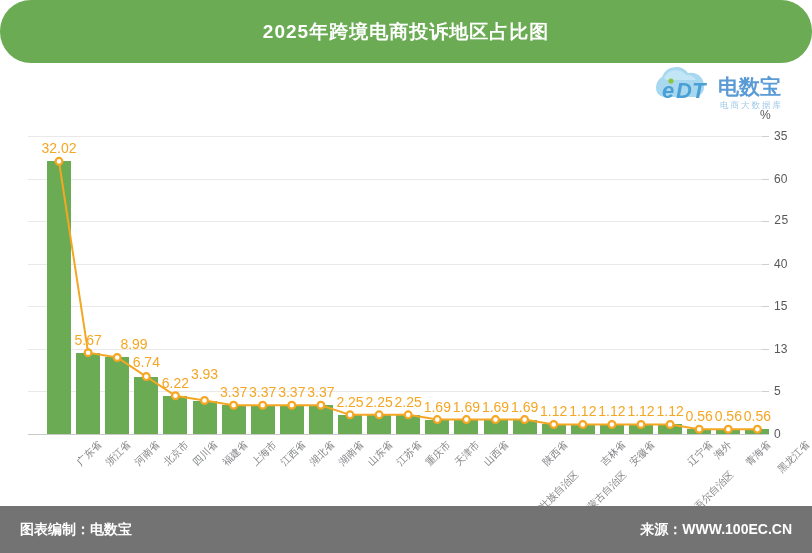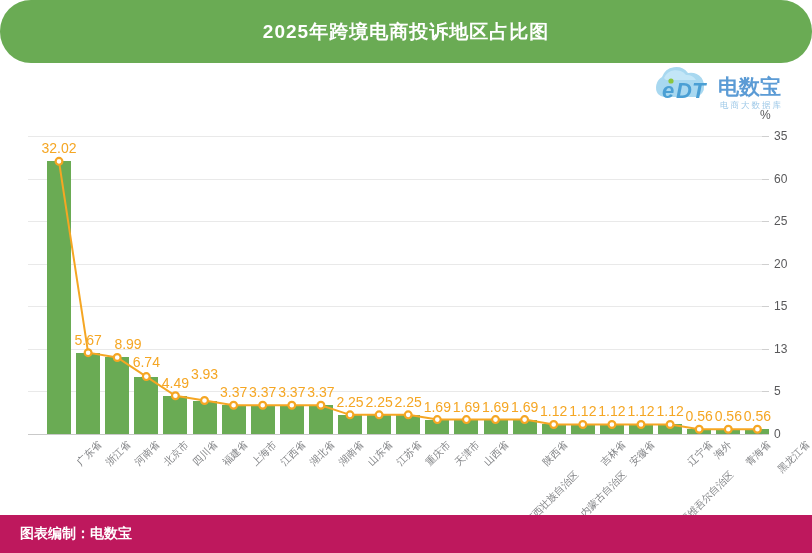--- a/index.html
+++ b/index.html
@@ -55,22 +55,22 @@
   
   .xlabels { position:absolute; left:0; top:436px; width:812px; height:66px; }
   .xlabel {
     position:absolute; font-size:10px; color:#808285;
     white-space:nowrap; transform-origin:right top;
     transform:rotate(-45deg); text-align:right;
   }
 
   
   .footer {
-    position:absolute; left:0; bottom:0; width:812px; height:38px;
-    background:#be185d; display:flex; align-items:center;
+    position:absolute; left:0; bottom:0; width:812px; height:47px;
+    background:#737373; display:flex; align-items:center;
     justify-content:space-between; padding:8px 20px;
   }
   .footer-left, .footer-right {
     color:#ffffff; font-size:14px; font-weight:bold;
   }
 </style>
 </head>
 <body>
 
 <div id="page">
@@ -106,24 +106,24 @@
         <div class="tick-dash" style="top: 271.429px;"></div>
         <div class="ytick" style="top: 271.429px;">5</div>
         <div class="grid-line" style="top: 228.857px;"></div>
         <div class="tick-dash" style="top: 228.857px;"></div>
         <div class="ytick" style="top: 228.857px;">13</div>
         <div class="grid-line" style="top: 186.286px;"></div>
         <div class="tick-dash" style="top: 186.286px;"></div>
         <div class="ytick" style="top: 186.286px;">15</div>
         <div class="grid-line" style="top: 143.714px;"></div>
         <div class="tick-dash" style="top: 143.714px;"></div>
-        <div class="ytick" style="top: 143.714px;">20</div>
+        <div class="ytick" style="top: 143.714px;">40</div>
         <div class="grid-line" style="top: 101.143px;"></div>
         <div class="tick-dash" style="top: 101.143px;"></div>
-        <div class="ytick" style="top: 101.143px;">25</div>
+        <div class="ytick" style="top: 101.143px; font-family: Liberation Mono, monospace;">25</div>
         <div class="grid-line" style="top: 58.5714px;"></div>
         <div class="tick-dash" style="top: 58.5714px;"></div>
         <div class="ytick" style="top: 58.5714px;">60</div>
         <div class="grid-line" style="top: 16px;"></div>
         <div class="tick-dash" style="top: 16px;"></div>
         <div class="ytick" style="top: 16px;">35</div>
       </div>
     <div class="bars" id="bars">
         <div class="bar" title="广东省 32.02" style="left: 47px; height: 272.627px; bottom: 16px; background: rgb(106, 171, 84);"></div>
         <div class="bar" title="浙江省 9.55" style="left: 76.1px; height: 81.3114px; bottom: 16px; background: rgb(106, 171, 84);"></div>
@@ -175,23 +175,23 @@
         <circle cx="611.9" cy="304.464" r="3.4" fill="#ffffff" stroke="#f5a623" stroke-width="2.2"></circle>
         <circle cx="641" cy="304.464" r="3.4" fill="#ffffff" stroke="#f5a623" stroke-width="2.2"></circle>
         <circle cx="670.1" cy="304.464" r="3.4" fill="#ffffff" stroke="#f5a623" stroke-width="2.2"></circle>
         <circle cx="699.2" cy="309.23199999999997" r="3.4" fill="#ffffff" stroke="#f5a623" stroke-width="2.2"></circle>
         <circle cx="728.3000000000001" cy="309.23199999999997" r="3.4" fill="#ffffff" stroke="#f5a623" stroke-width="2.2"></circle>
         <circle cx="757.4000000000001" cy="309.23199999999997" r="3.4" fill="#ffffff" stroke="#f5a623" stroke-width="2.2"></circle>
       </svg>
     <div id="vlabels">
         <div class="vlabel" style="left: 59px; top: 20.3726px; color: rgb(245, 166, 35);">32.02</div>
         <div class="vlabel" style="left: 88.1px; top: 211.689px; color: rgb(245, 166, 35);">5.67</div>
-        <div class="vlabel" style="left: 128px; top: 216.457px; color: rgb(245, 166, 35); text-align: right;">8.99</div>
+        <div class="vlabel" style="left: 134px; top: 216.457px; color: rgb(245, 166, 35); text-align: right;">8.99</div>
         <div class="vlabel" style="left: 146.3px; top: 234px; color: rgb(245, 166, 35);">6.74</div>
-        <div class="vlabel" style="left: 175.4px; top: 254.771px; color: rgb(245, 166, 35);">4.49</div>
+        <div class="vlabel" style="left: 175.4px; top: 254.771px; color: rgb(245, 166, 35);">6.22</div>
         <div class="vlabel" style="left: 204.5px; top: 246px; color: rgb(245, 166, 35);">3.93</div>
         <div class="vlabel" style="left: 233.6px; top: 264.307px; color: rgb(245, 166, 35);">3.37</div>
         <div class="vlabel" style="left: 262.7px; top: 264.307px; color: rgb(245, 166, 35);">3.37</div>
         <div class="vlabel" style="left: 291.8px; top: 264.307px; color: rgb(245, 166, 35);">3.37</div>
         <div class="vlabel" style="left: 320.9px; top: 264.307px; color: rgb(245, 166, 35);">3.37</div>
         <div class="vlabel" style="left: 350px; top: 273.843px; color: rgb(245, 166, 35);">2.25</div>
         <div class="vlabel" style="left: 379.1px; top: 273.843px; color: rgb(245, 166, 35);">2.25</div>
         <div class="vlabel" style="left: 408.2px; top: 273.843px; color: rgb(245, 166, 35);">2.25</div>
         <div class="vlabel" style="left: 437.3px; top: 278.611px; color: rgb(245, 166, 35);">1.69</div>
         <div class="vlabel" style="left: 466.4px; top: 278.611px; color: rgb(245, 166, 35);">1.69</div>
@@ -231,15 +231,16 @@
       <div class="xlabel" style="left: 617.9px; top: 2px; color: rgb(128, 130, 133);">安徽省</div>
       <div class="xlabel" style="left: 647px; top: 32px; color: rgb(128, 130, 133);">新疆维吾尔自治区</div>
       <div class="xlabel" style="left: 676.1px; top: 2px; color: rgb(128, 130, 133);">辽宁省</div>
       <div class="xlabel" style="left: 705.2px; top: 2px; color: rgb(128, 130, 133);">海外</div>
       <div class="xlabel" style="left: 734.3px; top: 2px; color: rgb(128, 130, 133);">青海省</div>
       <div class="xlabel" style="left: 763.4px; top: 2px; color: rgb(128, 130, 133);">黑龙江省</div>
     </div>
 
   <div class="footer">
     <div class="footer-left">图表编制：电数宝</div>
+    <div class="footer-right">来源：WWW.100EC.CN</div>
   </div>
 
 </div>
 
 </body></html>

